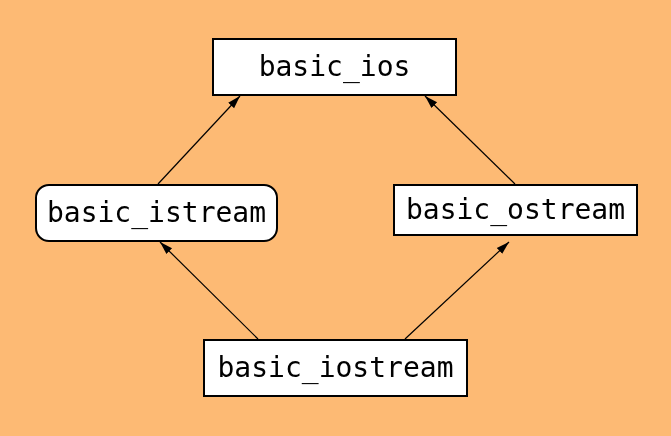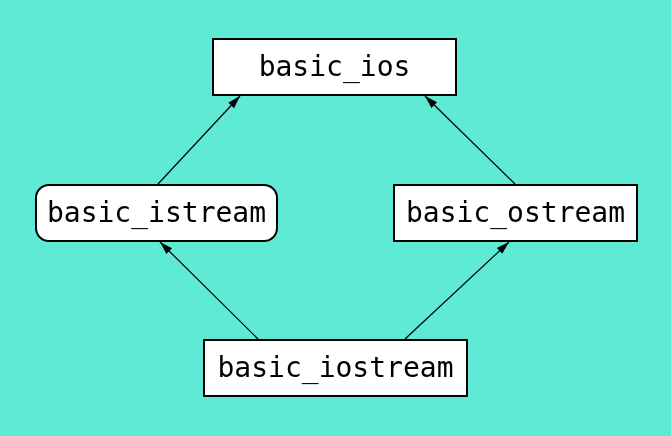--- a/index.html
+++ b/index.html
@@ -4,21 +4,21 @@
 <style>
   html, body {
     margin: 0;
     padding: 0;
     background: #ffffff;
   }
   .canvas {
     position: relative;
     width: 671px;
     height: 436px;
-    background: #5eead4;
+    background: #fdba74;
     overflow: hidden;
     font-family: "DejaVu Sans Mono", "Liberation Mono", monospace;
   }
   .edges-layer {
     position: absolute;
     left: 0;
     top: 0;
     width: 671px;
     height: 436px;
     display: block;
@@ -31,21 +31,21 @@
     display: flex;
     align-items: center;
     justify-content: center;
     font-size: 28px;
     color: #000000;
     white-space: nowrap;
     line-height: 1;
   }
   #node-basic_ios      { left: 212px; top: 38px;  width: 245px; height: 58px; }
   #node-basic_istream  { left: 35px;  top: 184px; width: 243px; height: 58px; border-radius: 14px; }
-  #node-basic_ostream  { left: 393px; top: 184px; width: 245px; height: 58px; }
+  #node-basic_ostream  { left: 393px; top: 184px; width: 245px; height: 52px; }
   #node-basic_iostream { left: 203px; top: 339px; width: 265px; height: 58px; }
   .edge {
     stroke: #000000;
     stroke-width: 1.2;
   }
 </style>
 </head>
 <body>
 
 <div class="canvas">

